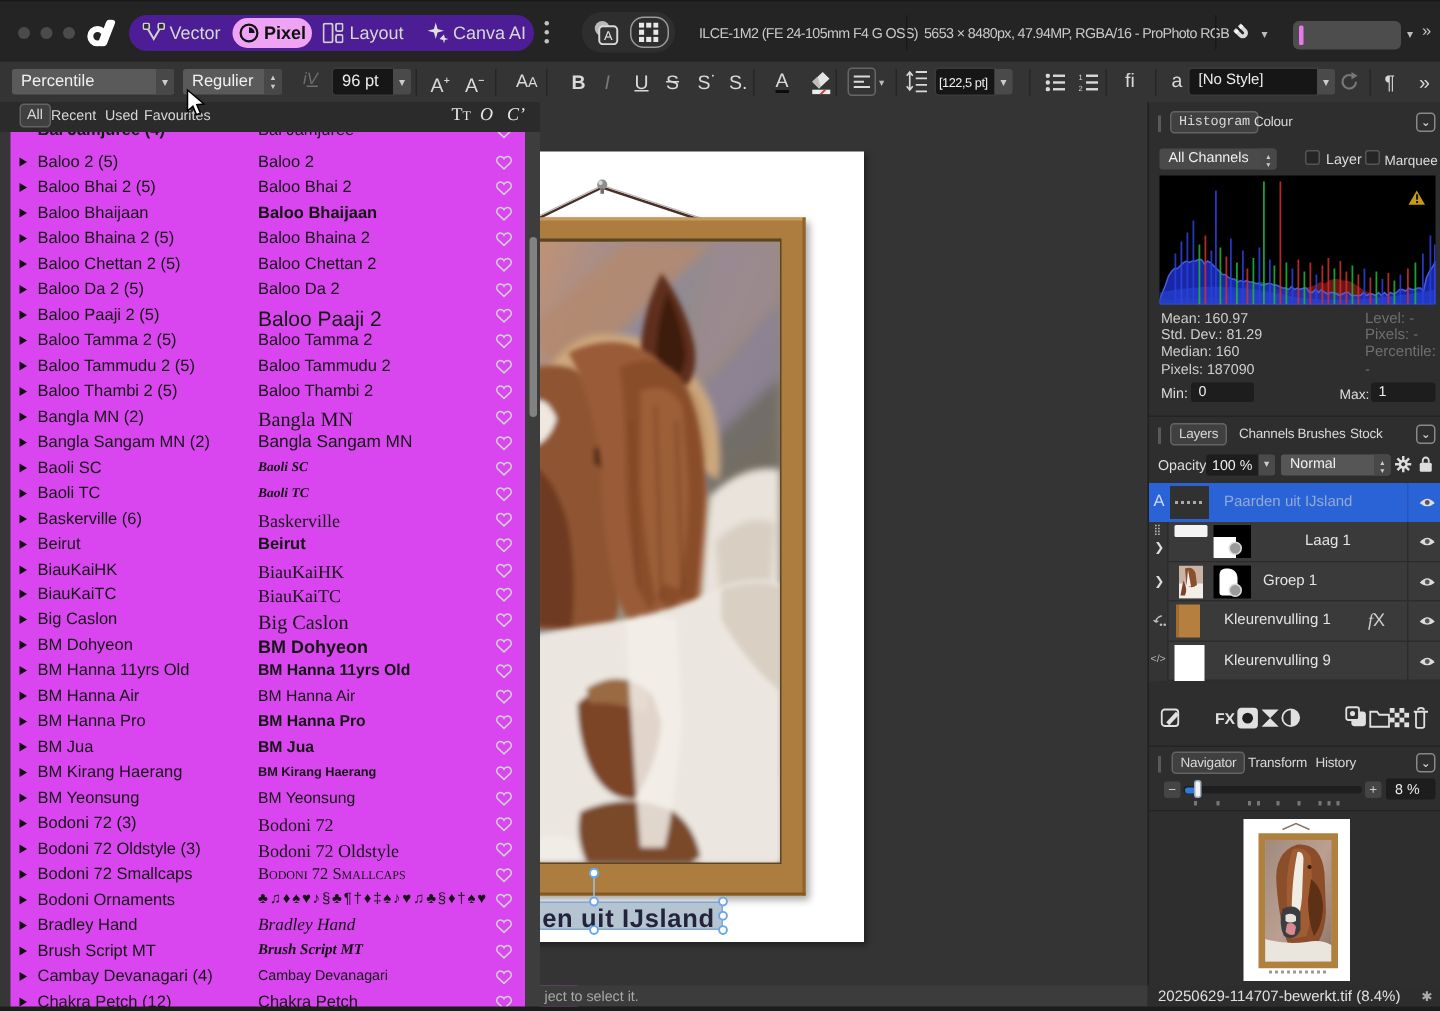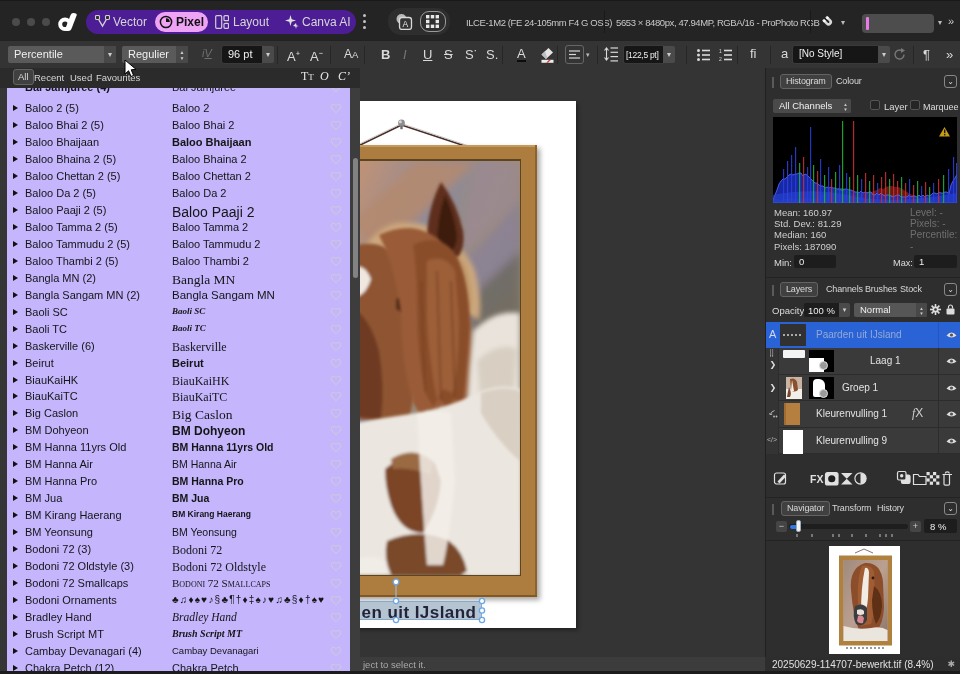--- a/index.html
+++ b/index.html
@@ -34,21 +34,21 @@
   .darkdd { position:absolute; top:5px; height:17px; width:12px; background:#4a4a4a; border-radius:0 2px 2px 0; color:#ccc; font-size:8px; text-align:center; line-height:17px;}
   .t2i { position:absolute; top:46px; color:#d9d9d9; font-size:13px; }
   .t2sep { position:absolute; top:45px; width:1px; height:18px; background:#262626; }
 
   
   #fontpanel { position:absolute; left:0; top:68px; width:360px; height:606px; background:#363636; }
   #fp-head { position:absolute; left:0; top:0; width:360px; height:20px; background:#2b2b2b; }
   .fp-tab { position:absolute; top:4px; font-size:9.5px; color:#d8d8d8; }
   #fp-all { left:13px; top:1px; background:#404040; border:1px solid #636363; border-radius:3px; padding:1px 4px 2px; }
   .fp-ico { position:absolute; top:1px; color:#e8e8e8; font-size:12px; }
-  #fp-list { position:absolute; left:7px; top:20px; width:378px; height:586px; background:#c4b5fd; overflow:hidden; }
+  #fp-list { position:absolute; left:7px; top:20px; width:378px; height:586px; background:#d946ef; overflow:hidden; }
   #fp-scroll { position:absolute; right:0; top:20px; width:10px; height:586px; background:#3d3d3d; }
   #fp-thumb { position:absolute; right:2px; top:90px; width:5px; height:120px; background:#828282; border-radius:2.5px; }
   .frow { position:absolute; left:0; width:343px; height:17px; }
   .ftri { position:absolute; left:6px; top:5px; width:0; height:0; border-left:5px solid #111; border-top:3.5px solid transparent; border-bottom:3.5px solid transparent; }
   .fname { position:absolute; left:18px; top:2px; font-size:11px; color:#151515; white-space:nowrap; }
   .fprev { position:absolute; left:165px; top:2px; font-size:11px; color:#151515; white-space:nowrap; }
   .fheart { position:absolute; right:8px; top:3px; }
 
   
   #canvas { position:absolute; left:360px; top:68px; width:405px; height:589px; background:#343434; overflow:hidden; }
@@ -638,21 +638,21 @@
       </svg>
     </div>
   </div>
   <div id="statusbar">
       <span style="position:absolute;left:3px;top:2px">ject to select it.</span>
     </div>
 
   <div id="rightpanel">
 
     <div style="position:absolute;left:6px;top:9px;width:2px;height:11px;background:#5a5a5a"></div>
-    <span class="ptab sel" style="left:14px;top:6px;">Histogram</span>
+    <span class="ptab sel" style="left:14px;top:6px;font-family:Liberation Mono, monospace;">Histogram</span>
     <span class="ptab" style="left:70px;top:8px;">Colour</span>
     <div class="chevbox" style="left:178px;top:7px;">⌄</div>
     <div class="combo" style="left:7px;top:31px;width:78px;height:14px;background:#4a4a4a;">
       <span class="lbl" style="top:1px;font-size:9.5px;">All Channels</span>
         <span class="dd" style="width:11px;font-size:4.5px;line-height:5px;padding-top:2.5px;">▲<br>▼</span>
       </div>
     <div style="position:absolute;left:104px;top:32px;width:10px;height:10px;background:#252525;border:1px solid #555;border-radius:2px;"></div>
     <span style="position:absolute;left:118px;top:33px;font-size:9.5px;color:#ddd;">Layer</span>
     <div style="position:absolute;left:144px;top:32px;width:10px;height:10px;background:#252525;border:1px solid #555;border-radius:2px;"></div>
     <span style="position:absolute;left:157px;top:33.5px;font-size:9px;color:#ddd;">Marquee</span>

